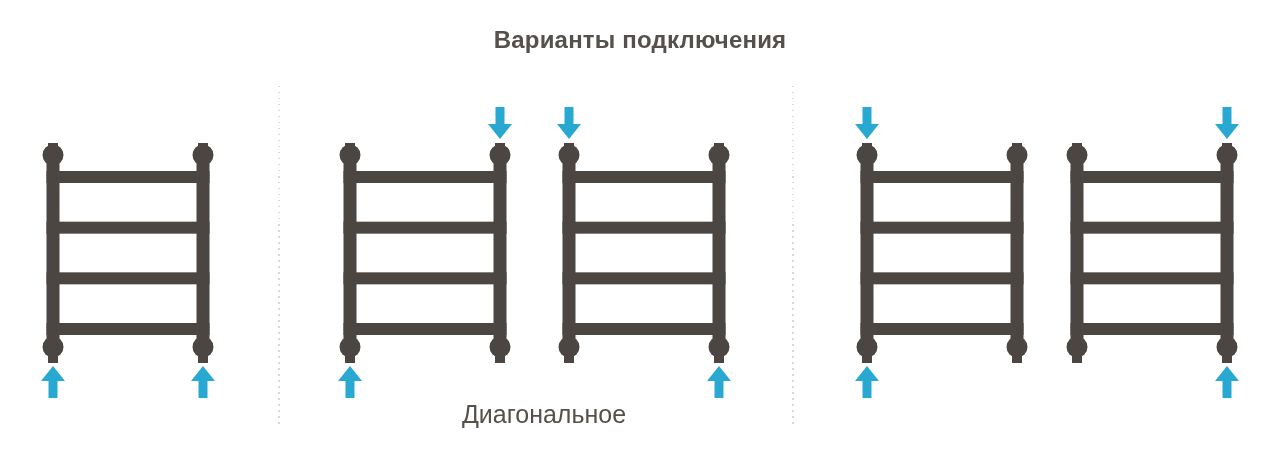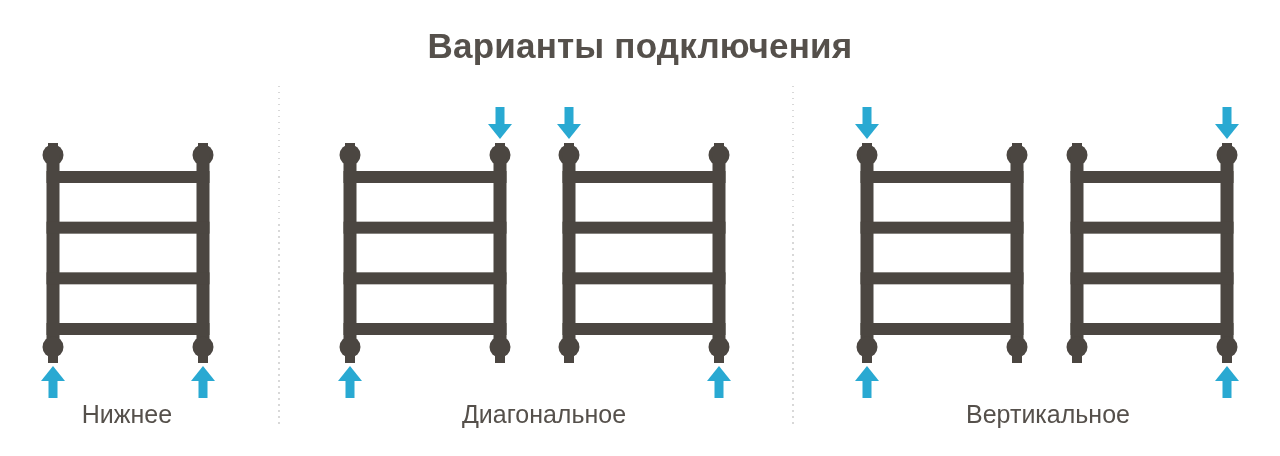--- a/index.html
+++ b/index.html
@@ -15,21 +15,21 @@
     background: #ffffff;
     overflow: hidden;
   }
   .title {
     position: absolute;
     top: 26px;
     left: 0;
     right: 0;
     margin: 0;
     text-align: center;
-    font-size: 35px;
+    font-size: 24px;
     font-weight: 600;
     letter-spacing: 0.2px;
     color: #55504B;
   }
   .divider {
     position: absolute;
     top: 86px;
     width: 2px;
     height: 340px;
     background-image: repeating-linear-gradient(
@@ -227,16 +227,14 @@
         </svg>
         <svg width="24" height="32" viewBox="0 0 24 32" class="flow-arrow" style="left: 150px; top: 259px;">
           <g fill="#29A9D2">
             <polygon points="12,0 24,15 0,15"></polygon>
             <rect x="7.5" y="14" width="9" height="18"></rect>
           </g>
         </svg>
       </div>
     </div>
 
-  <div class="group-label" id="group-label-0" style="color: rgb(85, 80, 75);">Нижнее</div>
   <div class="group-label" id="group-label-1" style="color: rgb(85, 80, 75);">Диагональное</div>
-  <div class="group-label" id="group-label-2" style="color: rgb(85, 80, 75);">Вертикальное</div>
 </div>
 
 </body></html>

